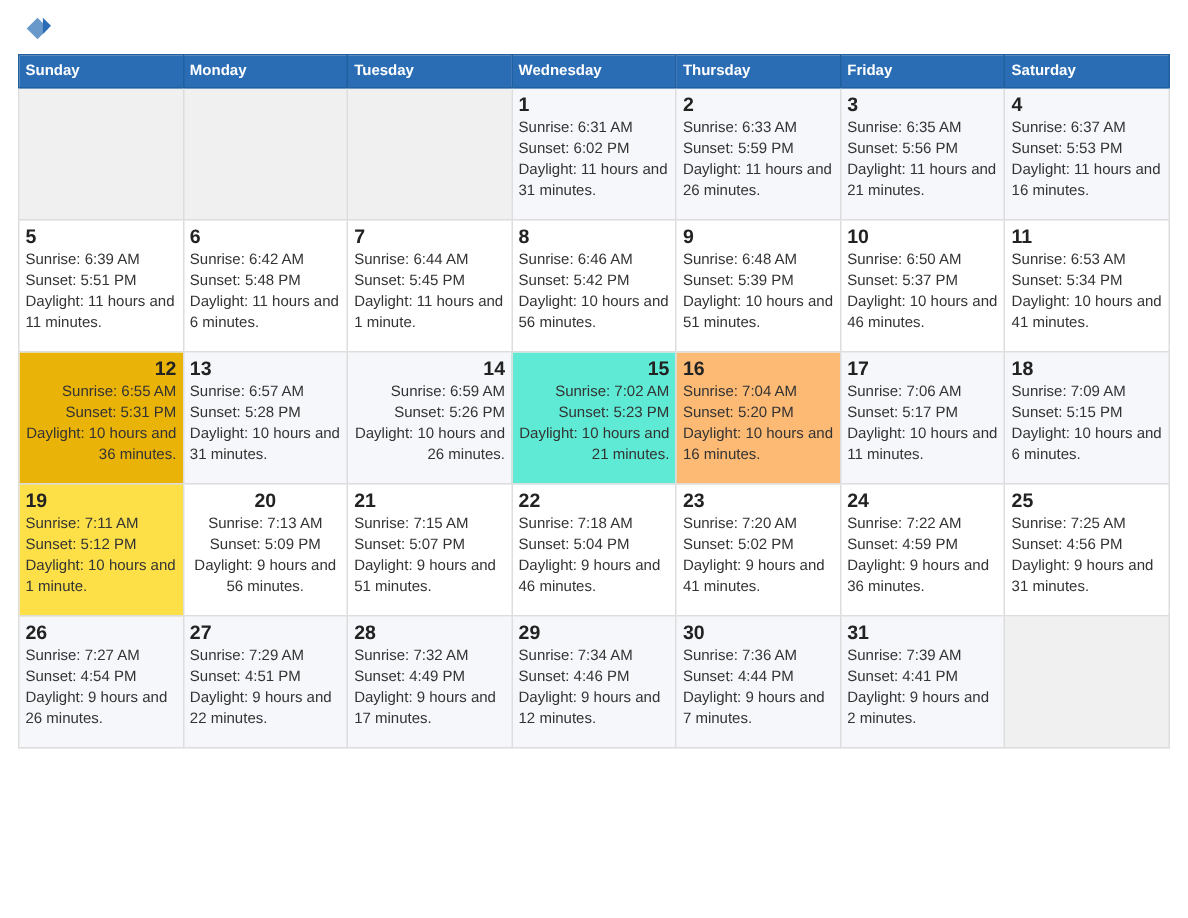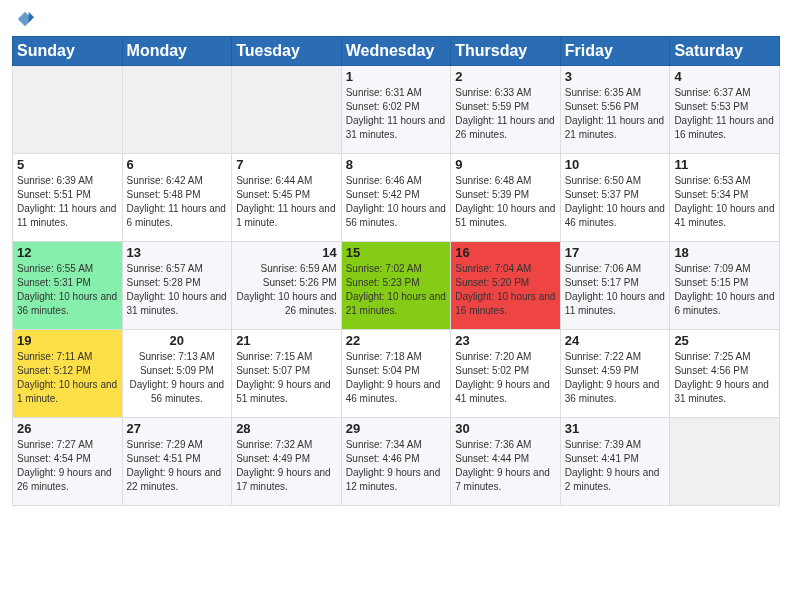--- a/index.html
+++ b/index.html
@@ -60,21 +60,21 @@
       color: #555;
     }
     .calendar {
       width: 100%;
       border-collapse: collapse;
       border: 1px solid #ccc;
     }
     .calendar th {
       background: #2a6db5;
       color: #fff;
-      font-size: 16px;
+      font-size: 10px;
       font-weight: bold;
       padding: 5px 4px;
       text-align: left;
       border: 1px solid #2060a0;
     }
     .calendar td {
       vertical-align: top;
       padding: 3px 4px;
       border: 1px solid #ddd;
       width: 108px;
@@ -216,49 +216,49 @@
           </td>
           <td style="background: rgb(255, 255, 255);">
             <div class="day-number">11</div>
             <div class="day-info">Sunrise: 6:53 AM
 Sunset: 5:34 PM
 Daylight: 10 hours
 and 41 minutes.</div>
           </td>
         </tr>
         <tr>
-          <td style="background: #86efac;">
+          <td style="background: #eab308; text-align: right;">
             <div class="day-number">12</div>
             <div class="day-info">Sunrise: 6:55 AM
 Sunset: 5:31 PM
 Daylight: 10 hours
 and 36 minutes.</div>
           </td>
           <td style="background: rgb(245, 247, 250);">
             <div class="day-number">13</div>
             <div class="day-info">Sunrise: 6:57 AM
 Sunset: 5:28 PM
 Daylight: 10 hours
 and 31 minutes.</div>
           </td>
           <td style="background: rgb(245, 247, 250); text-align: right;">
             <div class="day-number">14</div>
             <div class="day-info">Sunrise: 6:59 AM
 Sunset: 5:26 PM
 Daylight: 10 hours
 and 26 minutes.</div>
           </td>
-          <td style="background: #84cc16;">
+          <td style="background: #5eead4; text-align: right;">
             <div class="day-number">15</div>
             <div class="day-info">Sunrise: 7:02 AM
 Sunset: 5:23 PM
 Daylight: 10 hours
 and 21 minutes.</div>
           </td>
-          <td style="background: #ef4444;">
+          <td style="background: #fdba74;">
             <div class="day-number">16</div>
             <div class="day-info">Sunrise: 7:04 AM
 Sunset: 5:20 PM
 Daylight: 10 hours
 and 16 minutes.</div>
           </td>
           <td style="background: rgb(245, 247, 250);">
             <div class="day-number">17</div>
             <div class="day-info">Sunrise: 7:06 AM
 Sunset: 5:17 PM

